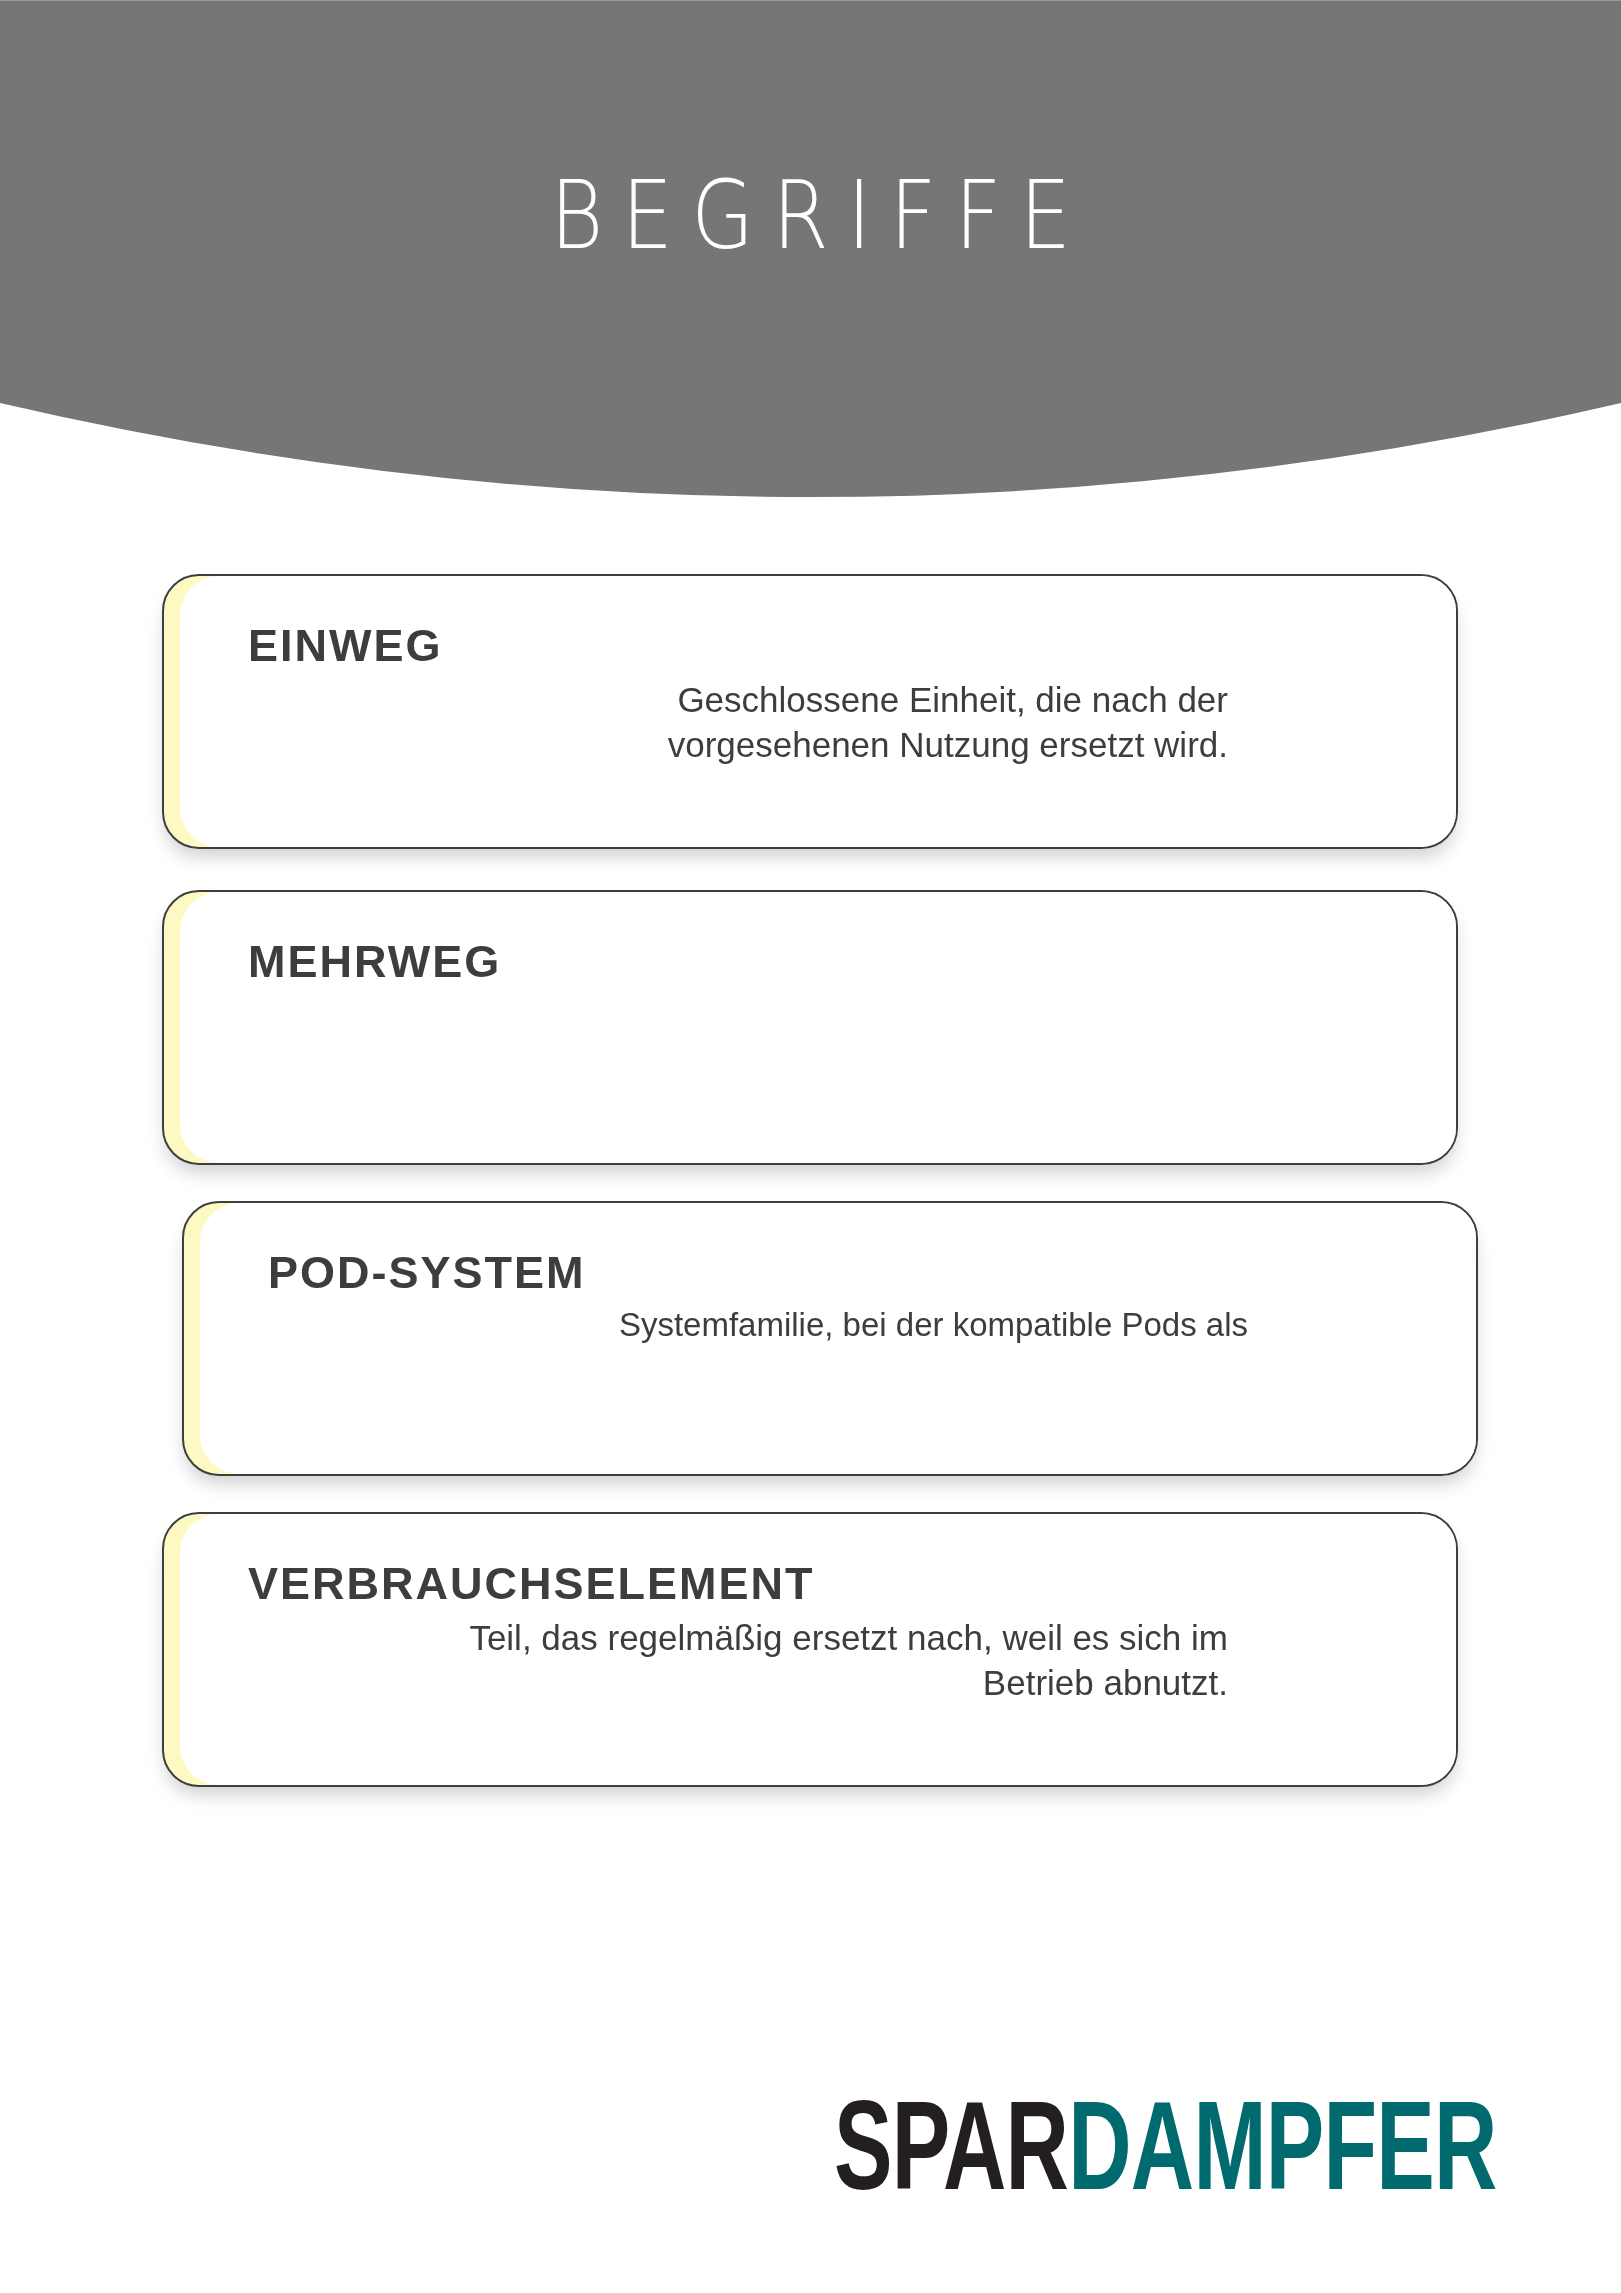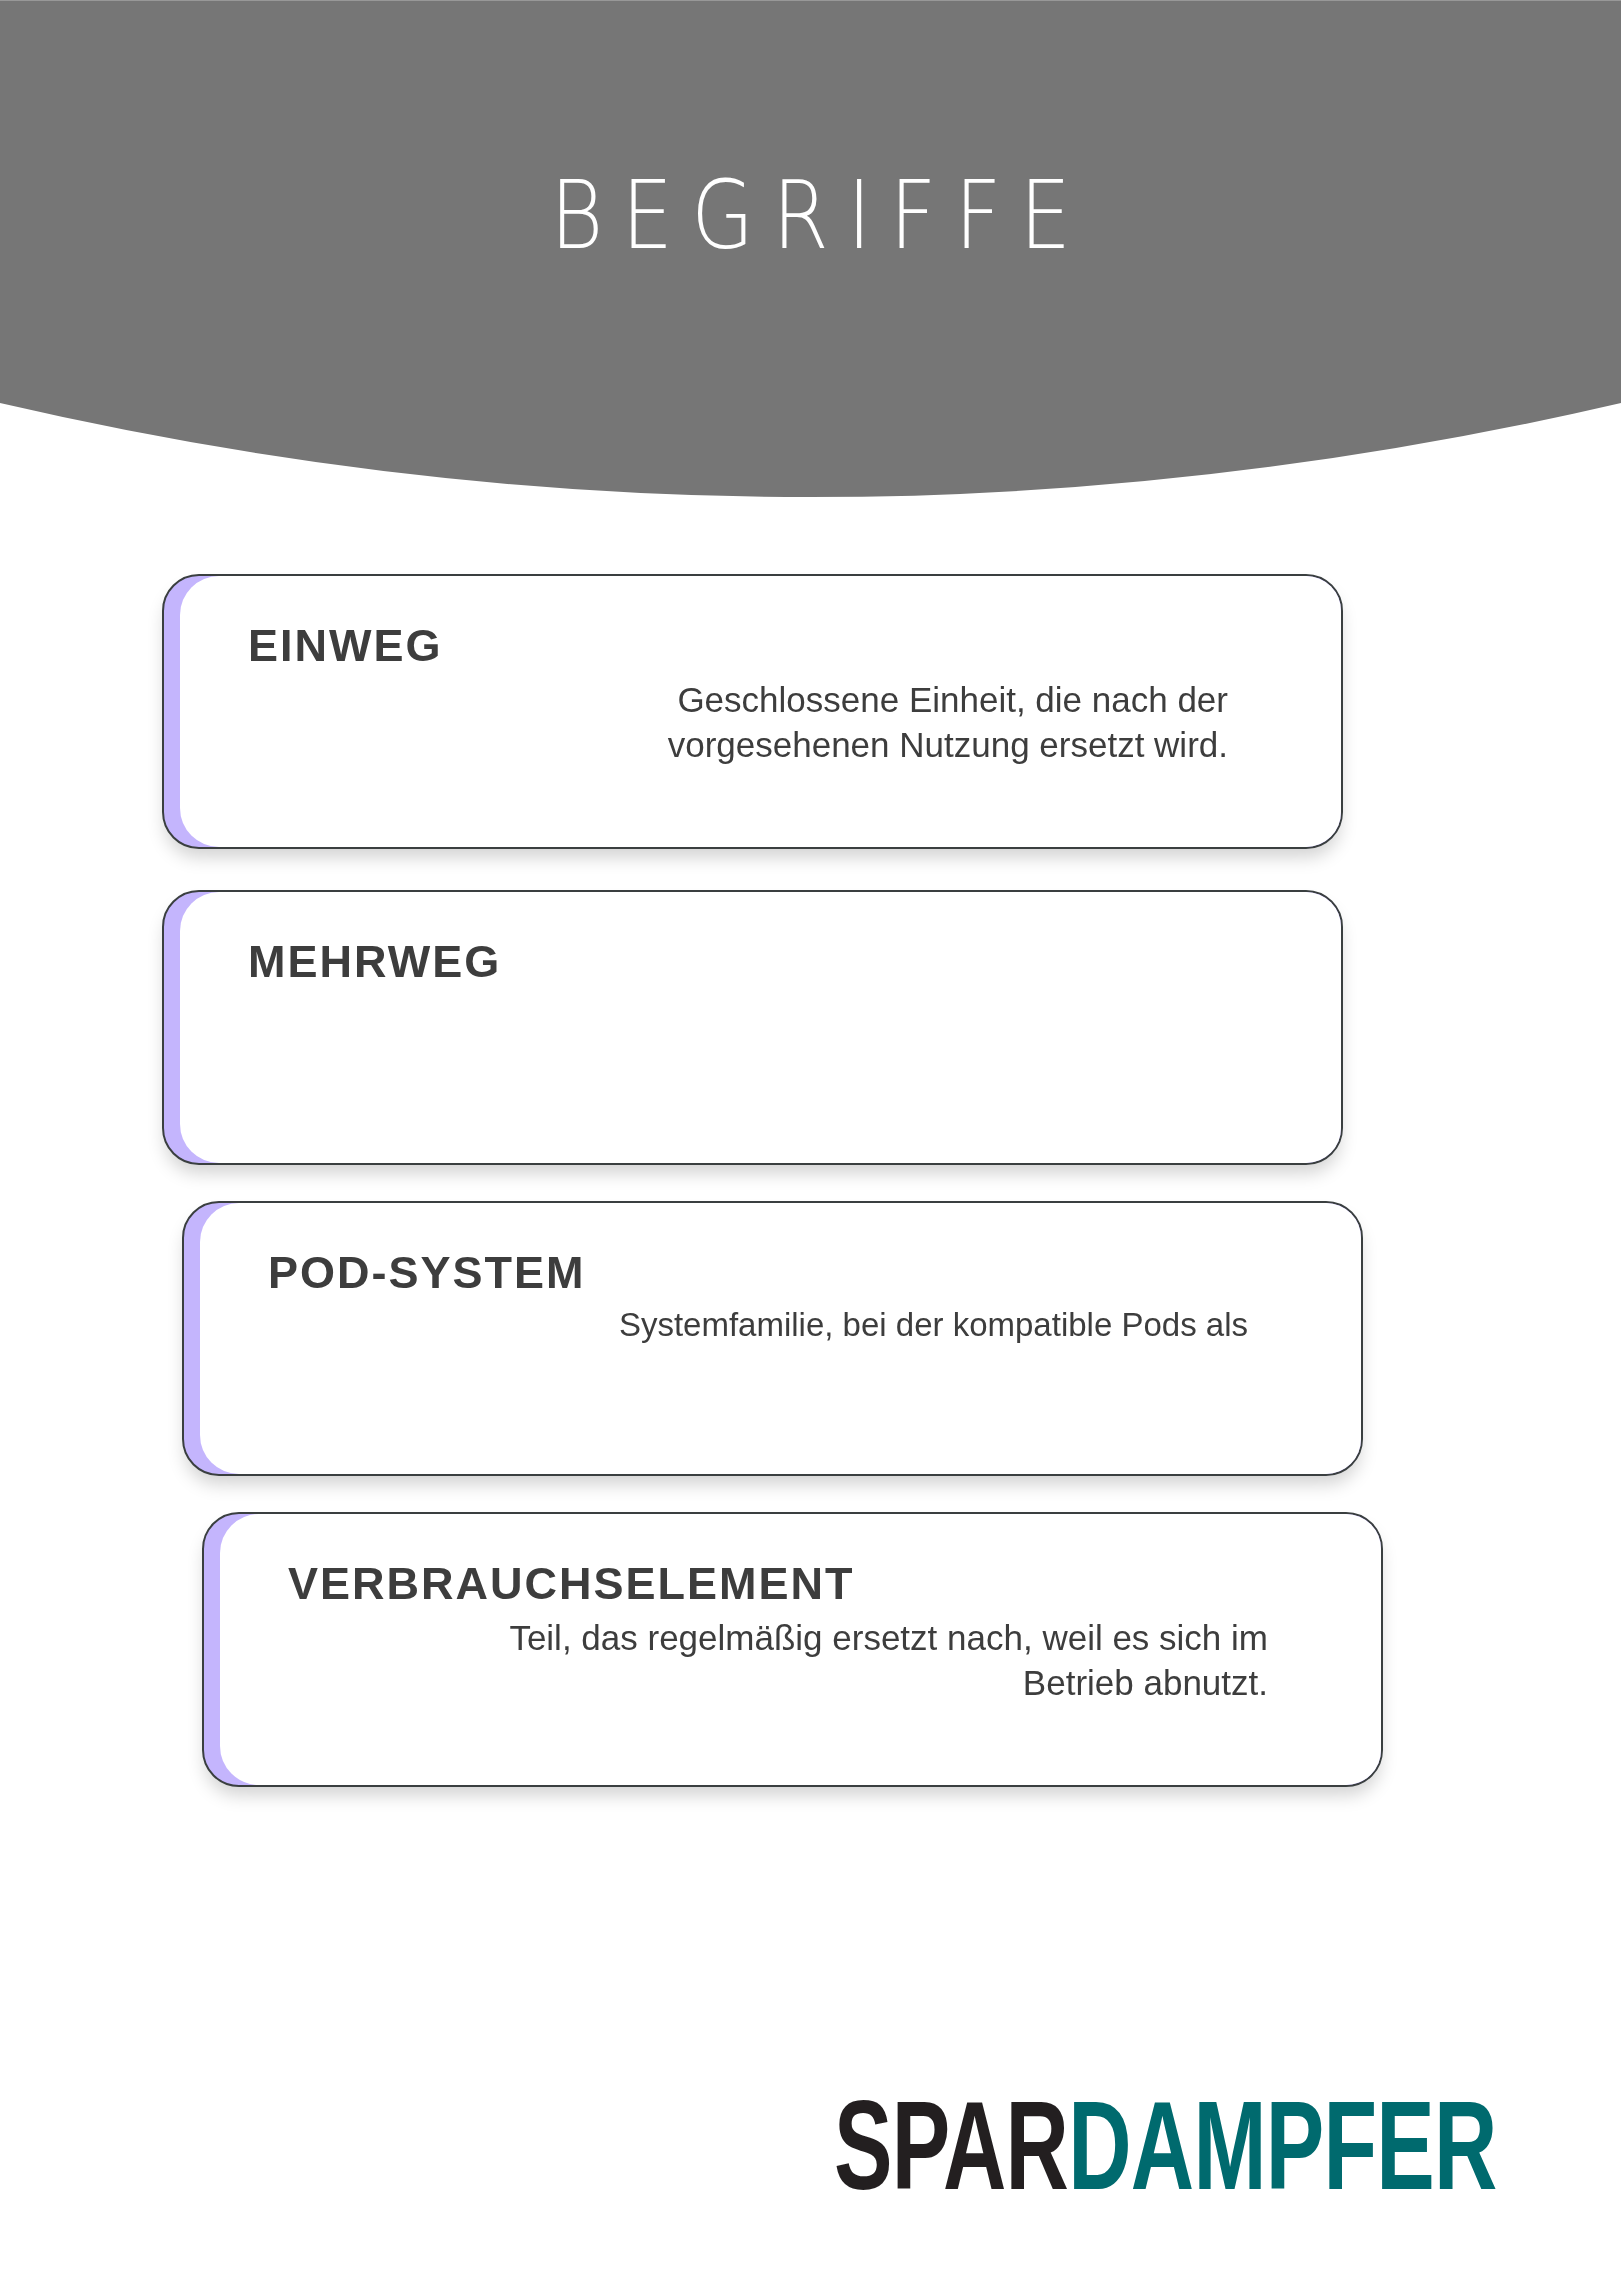--- a/index.html
+++ b/index.html
@@ -8,23 +8,23 @@
     background: #ffffff; font-family: "Liberation Sans", sans-serif;
   }
   .header-bg { position: absolute; left: 0; top: 0; width: 1621px; height: 510px; }
   .page-title {
     position: absolute; left: 0; top: 157px; width: 1621px; text-align: center;
     font-family: "DejaVu Sans", sans-serif; font-weight: 300;
     font-size: 94px; line-height: 118px; letter-spacing: 21.6px; text-indent: 21.6px;
     color: #ffffff; transform: scaleX(0.86); transform-origin: 811px 0;
   }
   .card {
-    position: absolute; left: 162px; width: 1181px; height: 275px;
+    position: absolute; left: 162px; width: 1296px; height: 275px;
     box-sizing: border-box; border: 2.5px solid #3a3f40; border-radius: 37px;
-    background: #c4b5fd; box-shadow: 0 11.8px 17.6px -3.9px rgba(0,0,0,0.18); padding-left: 40px;
+    background: #fef9c3; box-shadow: 0 11.8px 17.6px -3.9px rgba(0,0,0,0.18); padding-left: 40px;
   }
   .card-inner {
     position: absolute; left: 15.7px; top: 0; right: 0; bottom: 0;
     background: #ffffff; border-radius: 35px 35px 35px 35px;
     border-top-left-radius: 39px; border-bottom-left-radius: 39px;
   }
   .card-heading {
     position: absolute; left: 84px; top: 47px;
     font-family: "Liberation Sans", sans-serif; font-weight: bold;
     font-size: 45px; line-height: 45px; letter-spacing: 2px; color: #3d3d3d;
@@ -69,21 +69,21 @@
 </div>
 
 <div class="card compact" style="top:1201px;margin-left:20px;">
   <div class="card-inner"></div>
   <h2 class="card-heading">POD-SYSTEM</h2>
   <p class="card-body">
     <span class="line">Systemfamilie, bei der kompatible Pods als</span>
   </p>
 </div>
 
-<div class="card" style="top:1512px;margin-left:40px;">
+<div class="card" style="top:1512px;">
   <div class="card-inner"></div>
   <h2 class="card-heading">VERBRAUCHSELEMENT</h2>
   <p class="card-body">
     <span class="line">Teil, das regelmäßig ersetzt nach, weil es sich im</span>
     <span class="line">Betrieb abnutzt.</span>
   </p>
 </div>
 
 <div class="logo">
   <span class="part-a">SPAR</span><span class="part-b">DAMPFER</span>

